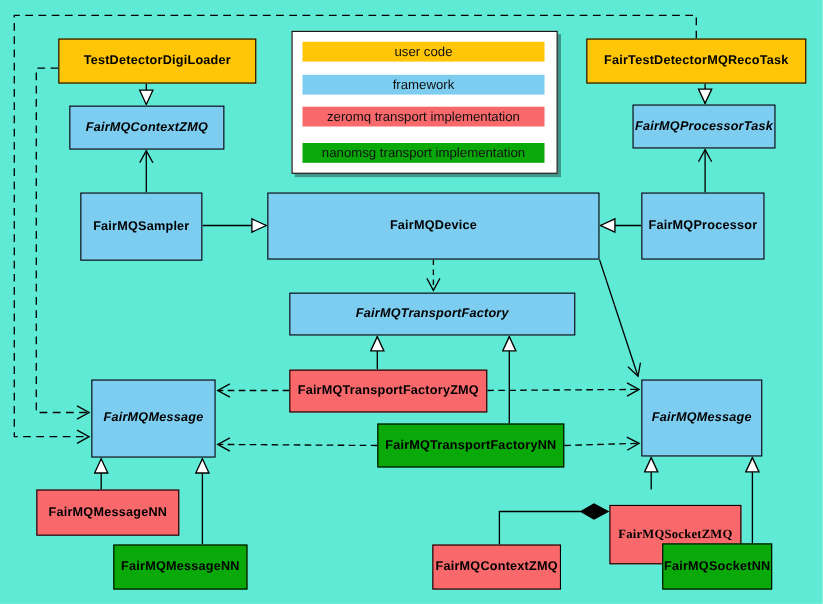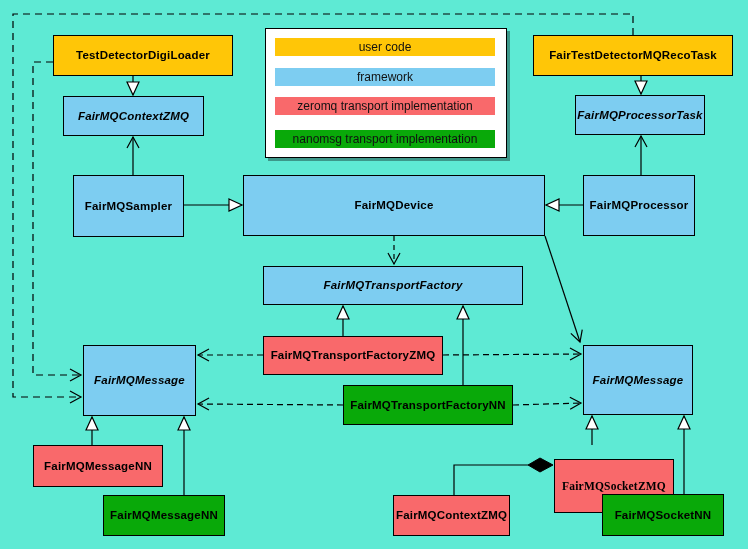--- a/index.html
+++ b/index.html
@@ -87,16 +87,16 @@
   <div class="node cat-framework" style="left:243px;top:175px;width:302px;height:61px;">FairMQDevice</div>
   <div class="node cat-framework" style="left:583px;top:175px;width:112px;height:61px;">FairMQProcessor</div>
   <div class="node cat-framework abstract" style="left:263px;top:266px;width:260px;height:39px;">FairMQTransportFactory</div>
   <div class="node cat-framework abstract" style="left:83px;top:345px;width:113px;height:71px;">FairMQMessage</div>
   <div class="node cat-framework abstract" style="left:583px;top:345px;width:110px;height:70px;">FairMQMessage</div>
   <div class="node cat-zeromq" style="left:263px;top:336px;width:180px;height:39px;">FairMQTransportFactoryZMQ</div>
   <div class="node cat-nanomsg" style="left:343px;top:385px;width:170px;height:40px;">FairMQTransportFactoryNN</div>
   <div class="node cat-zeromq" style="left:33px;top:445px;width:130px;height:42px;">FairMQMessageNN</div>
   <div class="node cat-nanomsg" style="left:103px;top:495px;width:122px;height:41px;">FairMQMessageNN</div>
   <div class="node cat-zeromq" style="left:554px;top:459px;width:120px;height:54px;font-family:Liberation Serif, serif;">FairMQSocketZMQ</div>
-  <div class="node cat-nanomsg" style="left:602px;top:494px;width:122px;height:42px;">FairMQSocketNN</div>
+  <div class="node cat-nanomsg" style="left:602px;top:494px;width:100px;height:42px;">FairMQSocketNN</div>
   <div class="node cat-zeromq" style="left:393px;top:495px;width:117px;height:41px;">FairMQContextZMQ</div>
 
 </div>
 
 </body></html>

